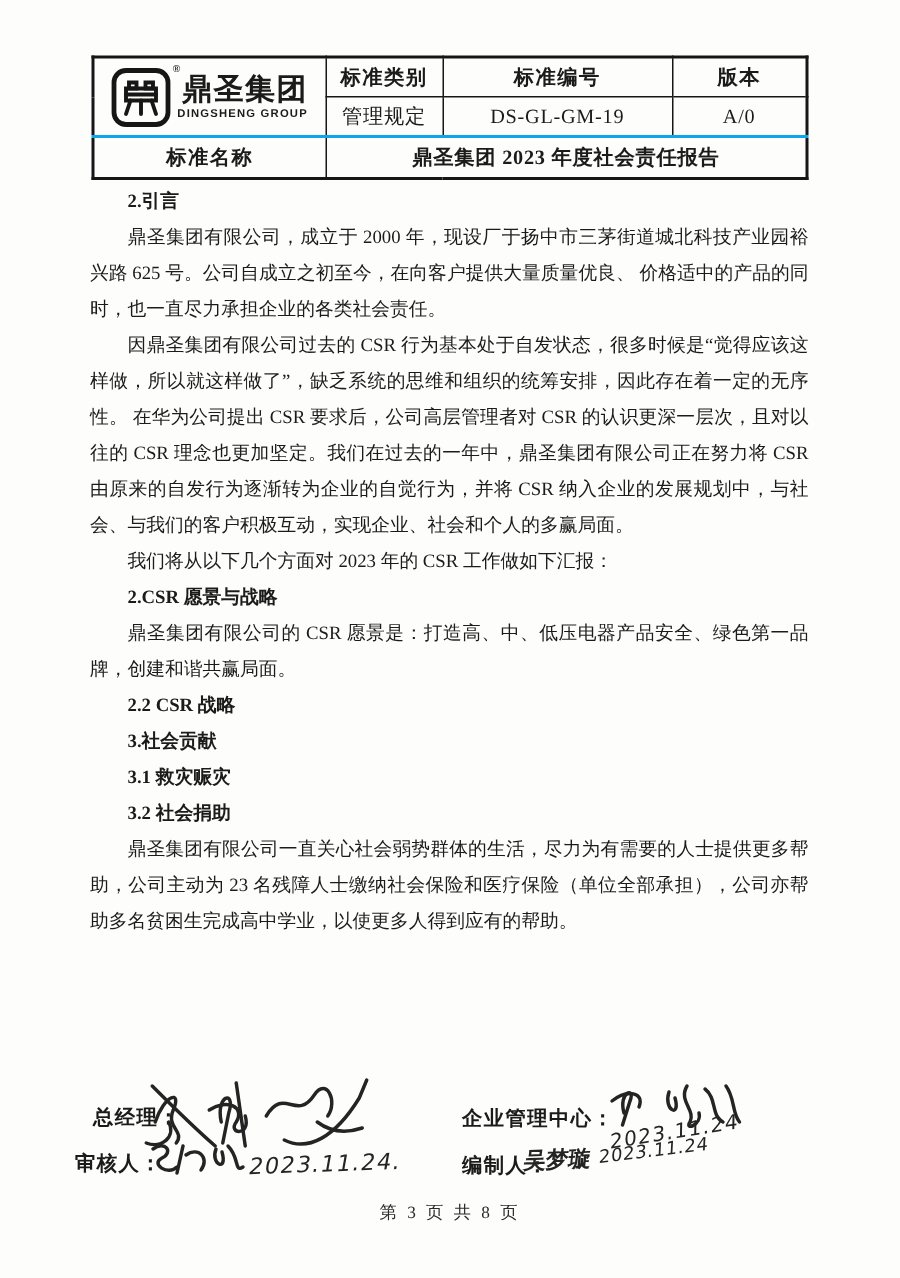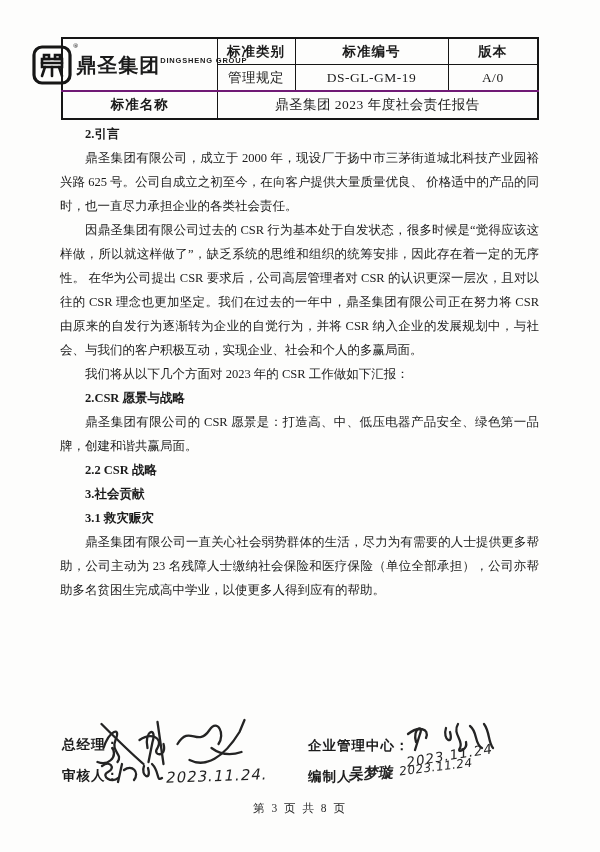--- a/index.html
+++ b/index.html
@@ -11,30 +11,30 @@
   
   .header-table{
     position:absolute;left:61px;top:37px;width:476px;
     border-collapse:collapse;table-layout:fixed;
     border:2px solid #161616;
   }
   .header-table td{
     border:1px solid #161616;text-align:center;vertical-align:middle;
     font-size:13.5px;padding:0;height:25px;
   }
-  .header-table tr.row3 td{border-top:2px solid #701a75;height:26px;}
+  .header-table tr.row3 td{border-top:2px solid #0ea5e9;height:26px;}
   .header-table td.lab{font-weight:bold;letter-spacing:1px;}
   .header-table td.val{font-weight:normal;letter-spacing:0.5px;}
-  .header-table td.title-val{font-weight:normal;letter-spacing:0.5px;}
+  .header-table td.title-val{font-weight:bold;letter-spacing:0.5px;}
   
   .logo-cell{padding:2px 4px !important;}
   .logo-wrap{display:flex;align-items:center;justify-content:center;gap:4px;}
   .logo-mark{position:relative;width:40px;height:40px;flex:0 0 auto;}
   .logo-reg{position:absolute;top:-3px;right:-6px;font-size:7px;font-weight:bold;}
-  .logo-text{display:flex;flex-direction:row;align-items:flex-start;line-height:1;}
+  .logo-text{display:flex;flex-direction:column;align-items:flex-end;line-height:1;}
   .logo-cn{
     font-family:"Liberation Sans","DejaVu Sans",sans-serif;
     font-weight:900;font-size:20px;letter-spacing:1px;white-space:nowrap;
   }
   .logo-en{
     font-family:"Liberation Sans","DejaVu Sans",sans-serif;
     font-weight:bold;font-size:7.5px;letter-spacing:0.8px;margin-top:2px;white-space:nowrap;
   }
   
   .doc-body{
@@ -117,20 +117,21 @@
   <div class="doc-body">
     <p class="heading">2.引言</p>
     <p>鼎圣集团有限公司，成立于 2000 年，现设厂于扬中市三茅街道城北科技产业园裕兴路 625 号。公司自成立之初至今，在向客户提供大量质量优良、 价格适中的产品的同时，也一直尽力承担企业的各类社会责任。</p>
     <p>因鼎圣集团有限公司过去的 CSR 行为基本处于自发状态，很多时候是“觉得应该这样做，所以就这样做了”，缺乏系统的思维和组织的统筹安排，因此存在着一定的无序性。 在华为公司提出 CSR 要求后，公司高层管理者对 CSR 的认识更深一层次，且对以往的 CSR 理念也更加坚定。我们在过去的一年中，鼎圣集团有限公司正在努力将 CSR 由原来的自发行为逐渐转为企业的自觉行为，并将 CSR 纳入企业的发展规划中，与社会、与我们的客户积极互动，实现企业、社会和个人的多赢局面。</p>
     <p>我们将从以下几个方面对 2023 年的 CSR 工作做如下汇报：</p>
     <p class="heading">2.CSR 愿景与战略</p>
     <p>鼎圣集团有限公司的 CSR 愿景是：打造高、中、低压电器产品安全、绿色第一品牌，创建和谐共赢局面。</p>
     <p class="heading">2.2 CSR 战略</p>
     <p class="heading">3.社会贡献</p>
     <p class="heading">3.1 救灾赈灾</p>
+    <p class="heading">3.2 社会捐助</p>
     <p>鼎圣集团有限公司一直关心社会弱势群体的生活，尽力为有需要的人士提供更多帮助，公司主动为 23 名残障人士缴纳社会保险和医疗保险（单位全部承担），公司亦帮助多名贫困生完成高中学业，以使更多人得到应有的帮助。</p>
   </div>
 
   <span class="abs sig-label" style="left:62px;top:736px;">总经理：</span>
 
   <svg class="sig-svg" style="left:90px;top:712px;" width="158" height="58" viewBox="0 0 155 58">
     <path d="M12,36 C18,18 30,14 24,28 C19,40 32,42 26,50"></path>
     <path d="M6,50 C16,54 26,46 21,36"></path>
     <path d="M10,12 C24,26 38,40 52,52"></path>
     <path d="M56,36 C52,18 66,14 61,30 L57,50"></path>
@@ -147,21 +148,21 @@
     <path d="M16,24 C12,10 24,6 20,16 L15,32"></path>
     <path d="M8,16 C18,8 30,10 26,20"></path>
     <path d="M46,10 C42,22 54,28 50,14"></path>
     <path d="M58,6 C52,16 64,22 60,30 C56,36 68,32 66,24"></path>
     <path d="M70,8 C78,14 74,26 82,30"></path>
     <path d="M84,6 C90,14 88,24 93,30"></path>
   </svg>
 
   <span class="abs hand hand-date-center">2023.11.24</span>
 
-  <span class="abs sig-label" style="left:62px;top:767px;">审核人：</span>
+  <span class="abs sig-label" style="left:50px;top:767px;">审核人：</span>
 
   <svg class="sig-svg" style="left:96px;top:756px;" width="70" height="32" viewBox="0 0 70 32">
     <path d="M6,10 C14,4 20,12 12,16 C4,20 16,28 22,22"></path>
     <path d="M26,8 L22,26"></path>
     <path d="M28,14 C36,8 44,16 38,24"></path>
     <path d="M48,10 C44,20 56,26 52,12"></path>
     <path d="M56,8 C64,16 60,26 66,22"></path>
   </svg>
 
   <span class="abs hand hand-date-reviewer">2023.11.24.</span>

